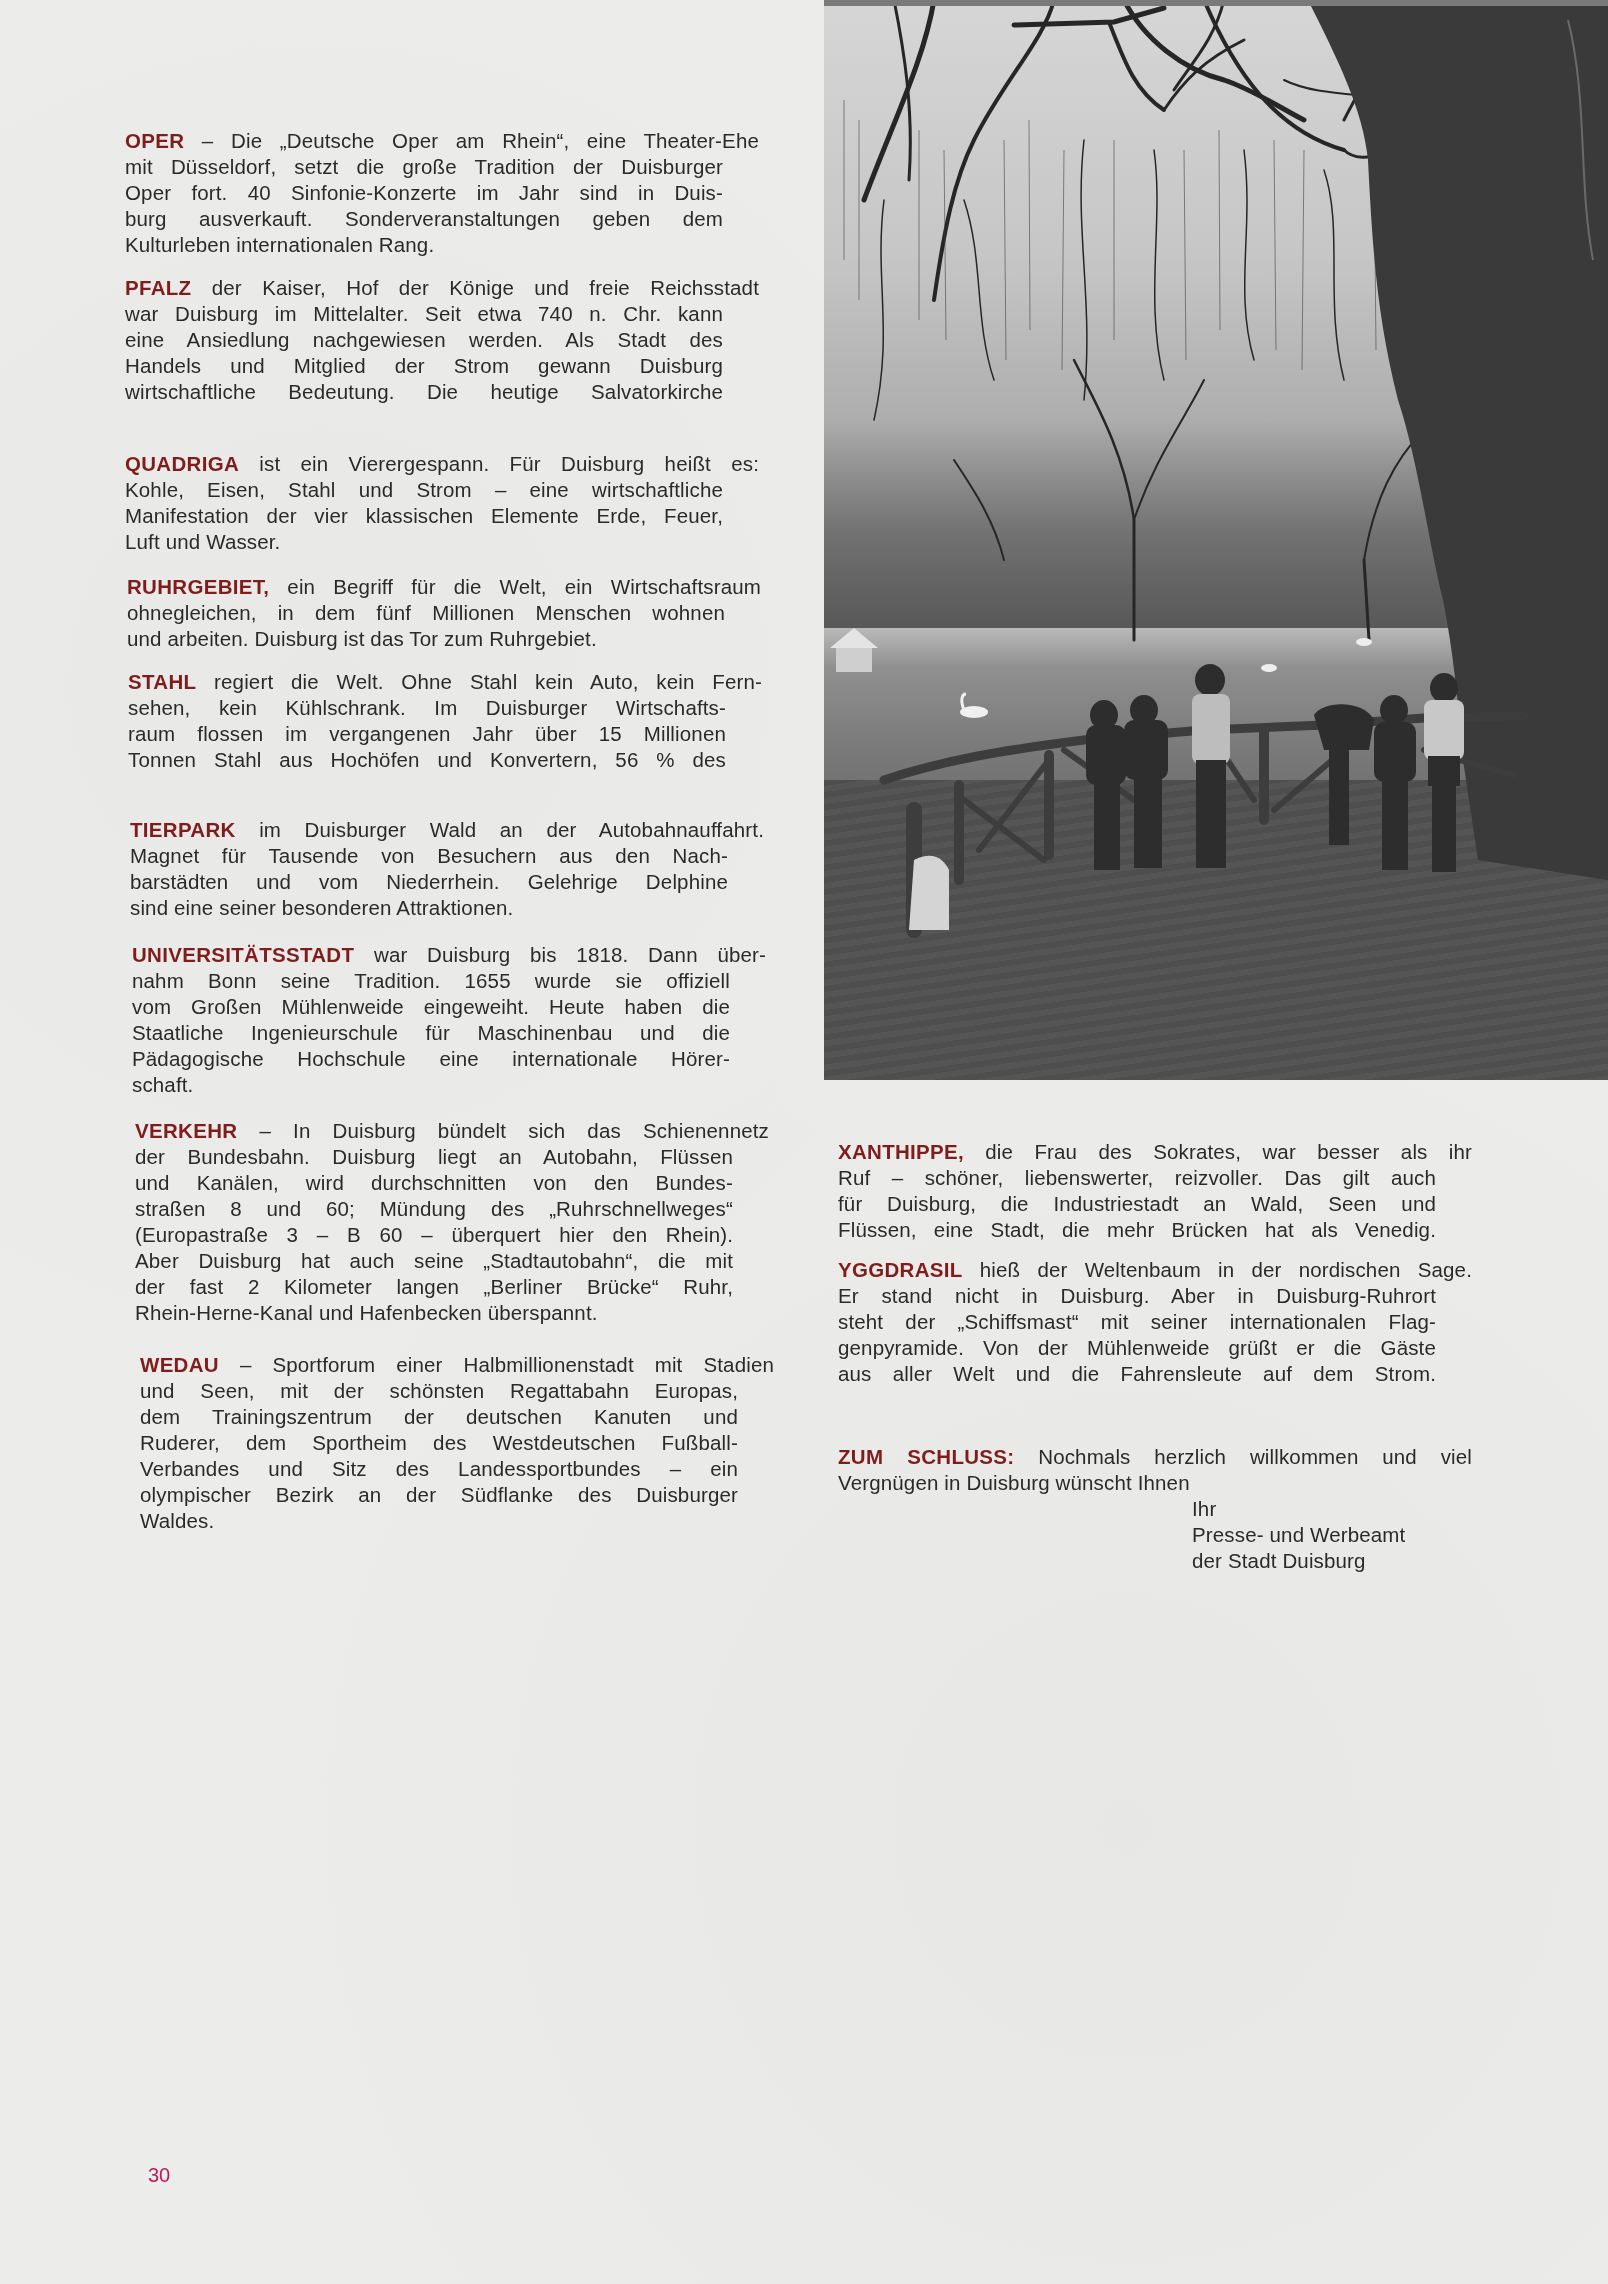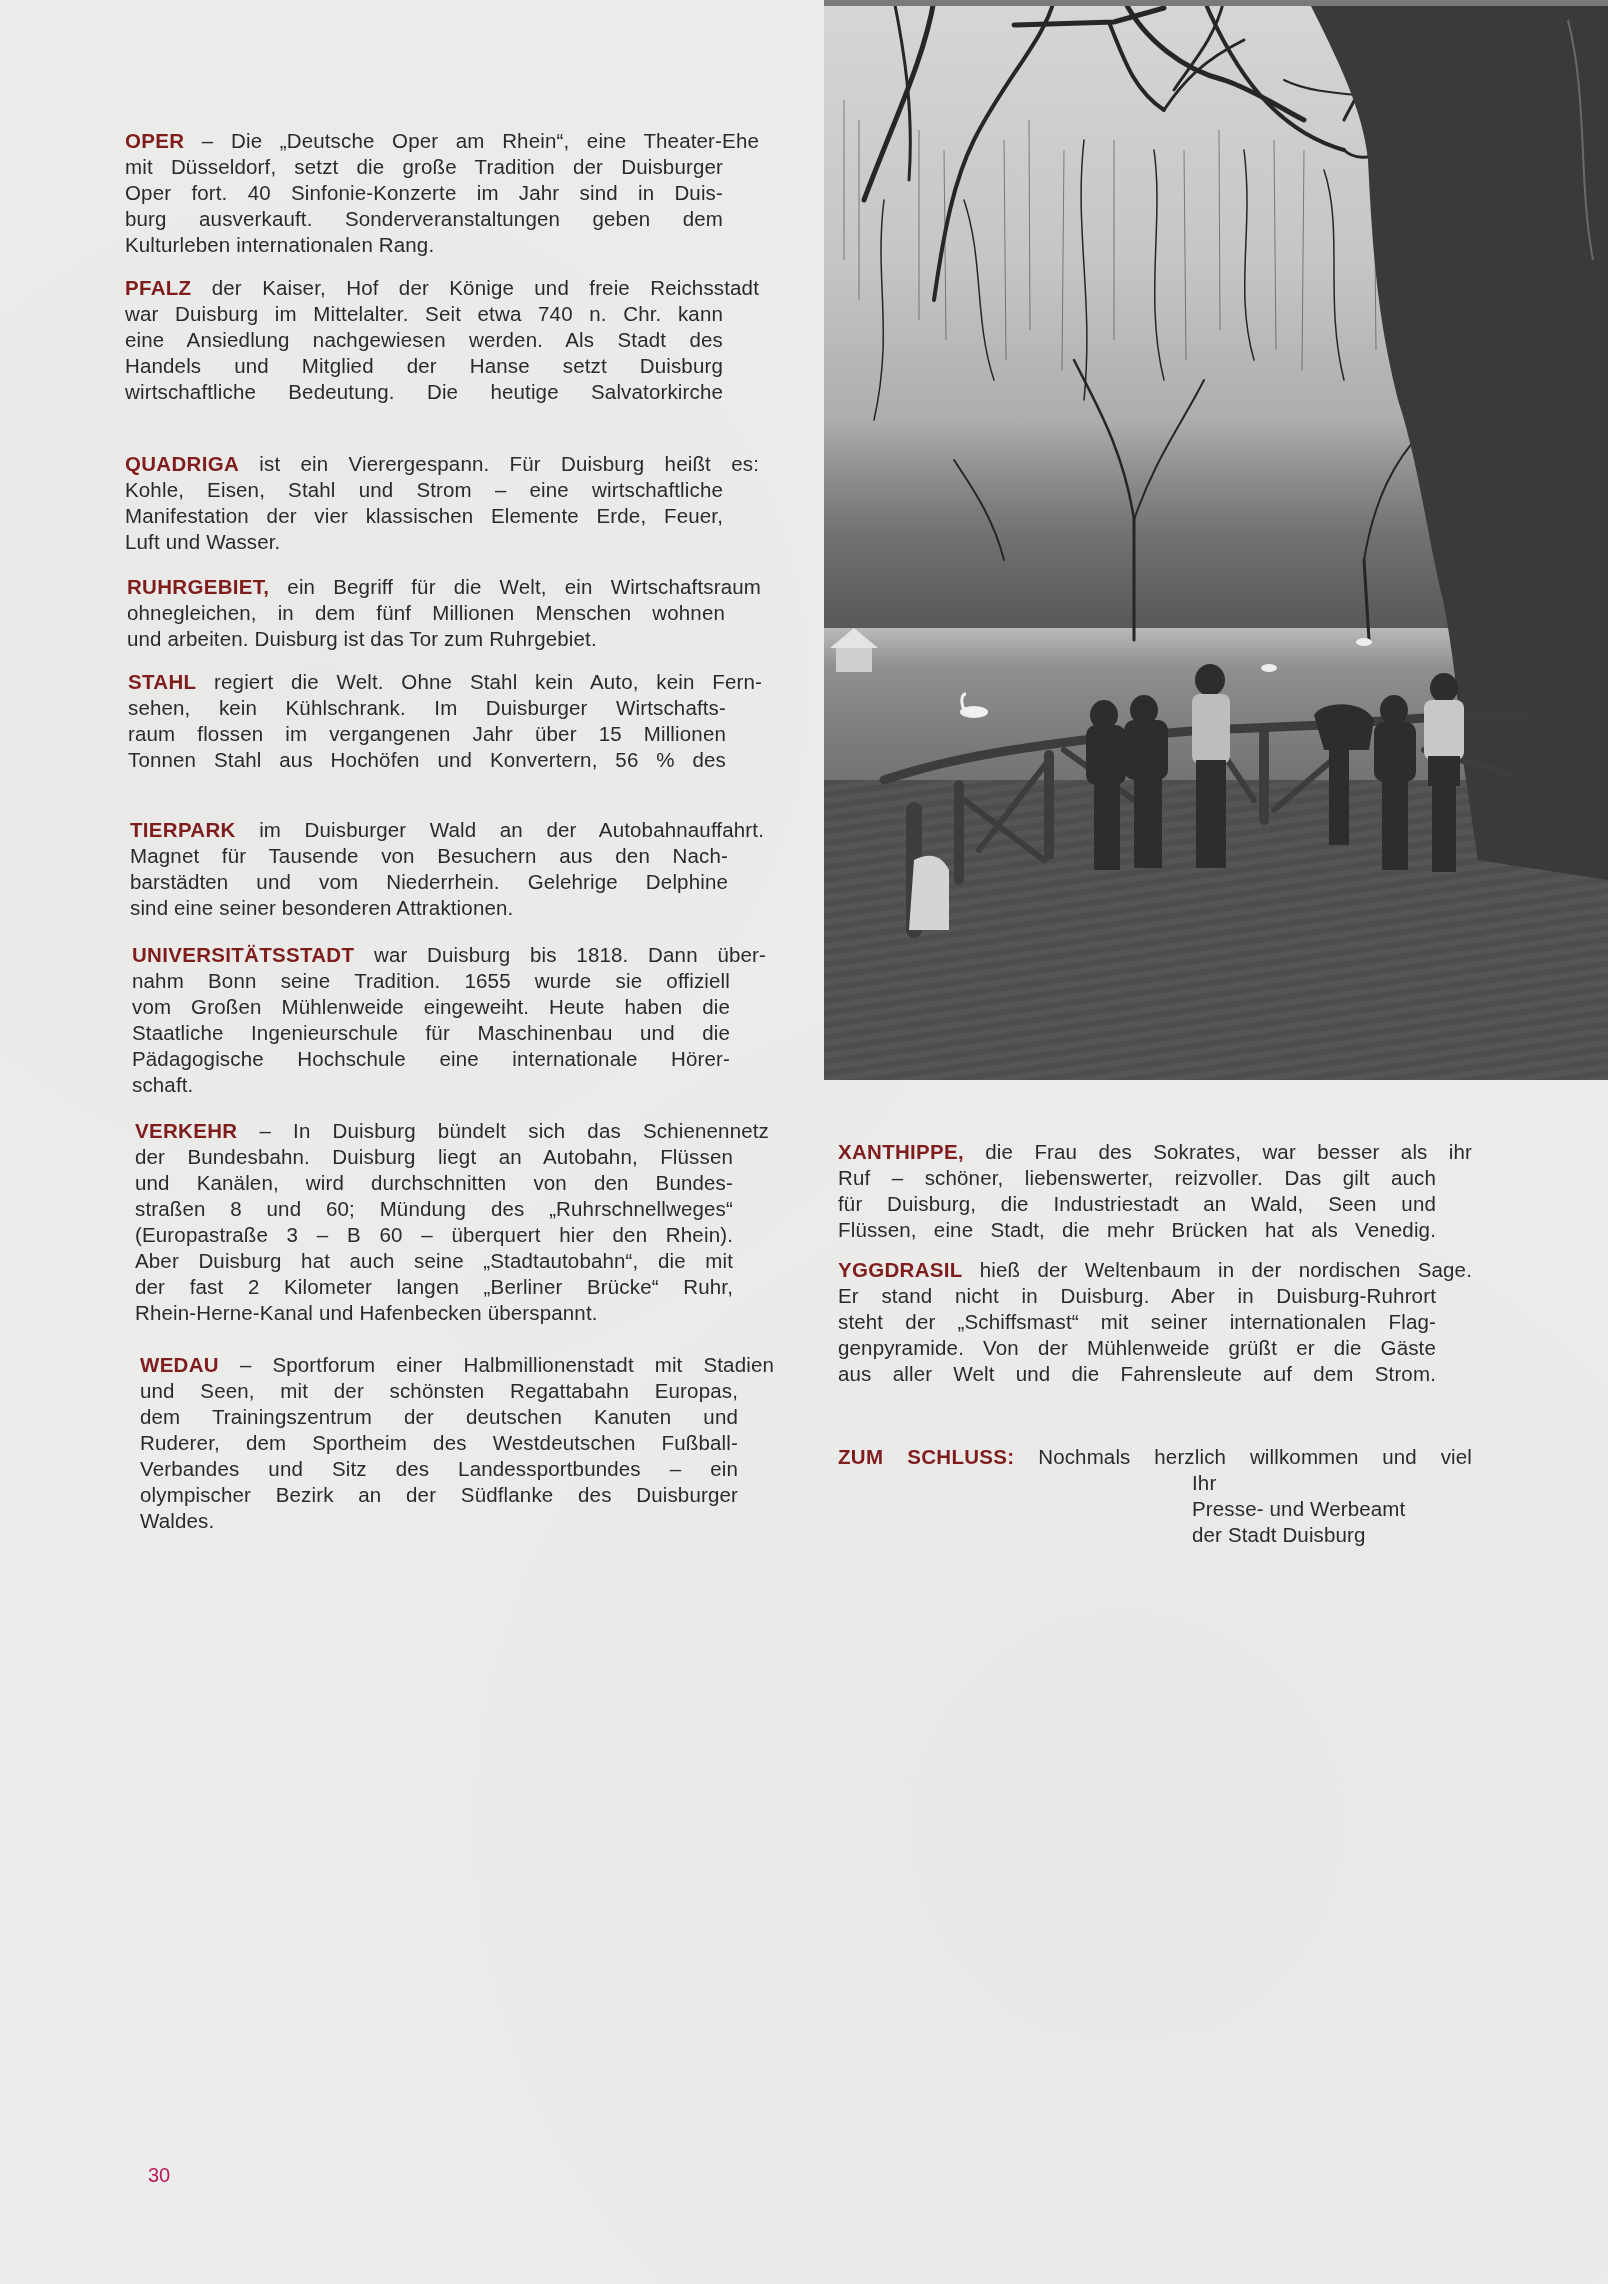--- a/index.html
+++ b/index.html
@@ -167,21 +167,21 @@
   <span class="line cont">mit Düsseldorf, setzt die große Tradition der Duisburger</span>
   <span class="line cont">Oper fort. 40 Sinfonie-Konzerte im Jahr sind in Duis-</span>
   <span class="line cont">burg ausverkauft. Sonderveranstaltungen geben dem</span>
   <span class="line cont last">Kulturleben internationalen Rang.</span>
 </div>
 
 <div class="entry" style="left:125px;top:275px;">
   <span class="line first"><span class="term">PFALZ</span><span> der Kaiser, Hof der Könige und freie Reichsstadt</span></span>
   <span class="line cont">war Duisburg im Mittelalter. Seit etwa 740 n. Chr. kann</span>
   <span class="line cont">eine Ansiedlung nachgewiesen werden. Als Stadt des</span>
-  <span class="line cont">Handels und Mitglied der Hanse setzt Duisburg</span>
+  <span class="line cont">Handels und Mitglied der Strom gewann Duisburg</span>
   <span class="line cont">wirtschaftliche Bedeutung. Die heutige Salvatorkirche</span>
 </div>
 
 <div class="entry" style="left:125px;top:451px;">
   <span class="line first"><span class="term">QUADRIGA</span><span> ist ein Vierergespann. Für Duisburg heißt es:</span></span>
   <span class="line cont">Kohle, Eisen, Stahl und Strom – eine wirtschaftliche</span>
   <span class="line cont">Manifestation der vier klassischen Elemente Erde, Feuer,</span>
   <span class="line cont last">Luft und Wasser.</span>
 </div>
 
@@ -245,18 +245,19 @@
 <div class="entry" style="left:838px;top:1257px;">
   <span class="line first"><span class="term">YGGDRASIL</span><span> hieß der Weltenbaum in der nordischen Sage.</span></span>
   <span class="line cont">Er stand nicht in Duisburg. Aber in Duisburg-Ruhrort</span>
   <span class="line cont">steht der „Schiffsmast“ mit seiner internationalen Flag-</span>
   <span class="line cont">genpyramide. Von der Mühlenweide grüßt er die Gäste</span>
   <span class="line cont">aus aller Welt und die Fahrensleute auf dem Strom.</span>
 </div>
 
 <div class="entry" style="left:838px;top:1444px;">
   <span class="line first"><span class="term">ZUM SCHLUSS:</span><span> Nochmals herzlich willkommen und viel</span></span>
+  <span class="line cont last">Vergnügen in Duisburg wünscht Ihnen</span>
   <span class="line last" style="margin-left:354px;">Ihr</span>
   <span class="line last" style="margin-left:354px;">Presse- und Werbeamt</span>
   <span class="line last" style="margin-left:354px;">der Stadt Duisburg</span>
 </div>
 
 <div class="page-number">30</div>
 
 </body></html>

